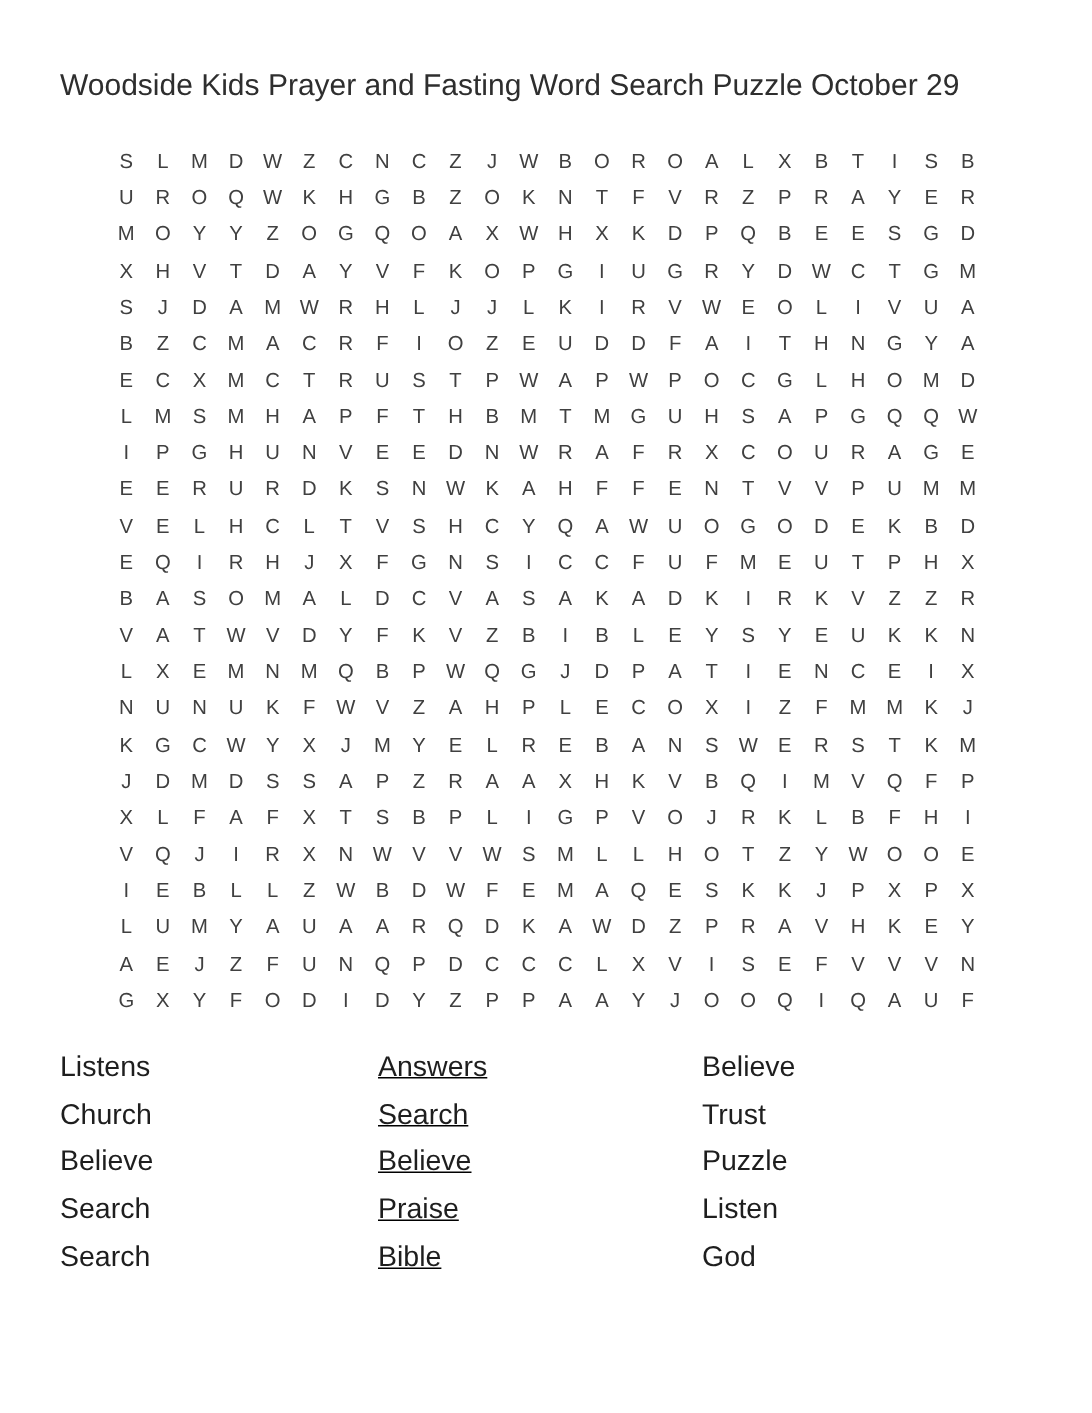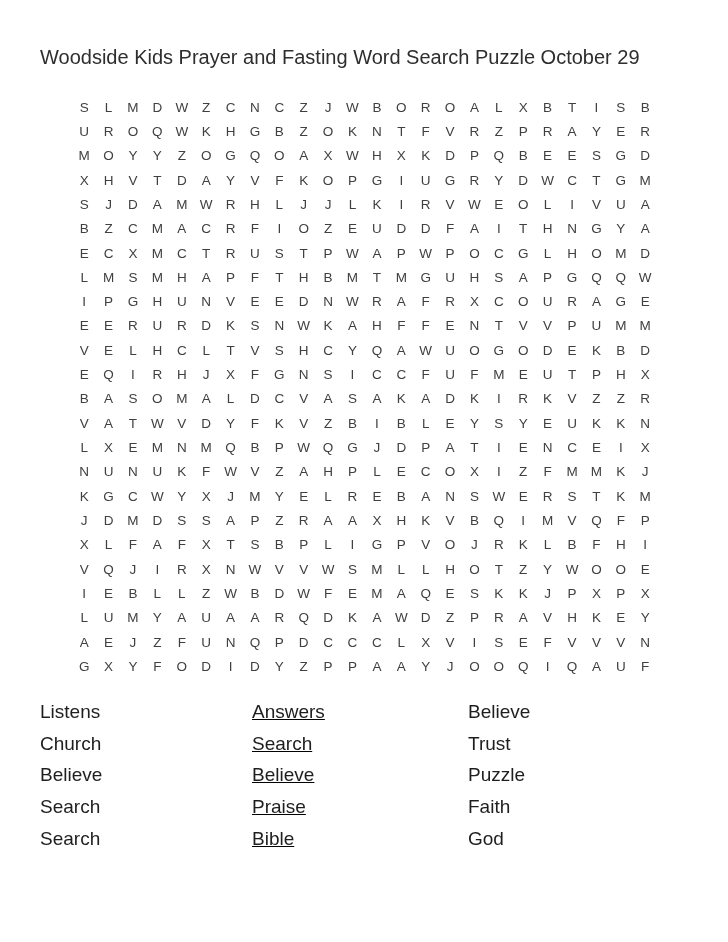--- a/index.html
+++ b/index.html
@@ -660,17 +660,17 @@
         <div class="word">Answers</div>
         <div class="word">Search</div>
         <div class="word">Believe</div>
         <div class="word">Praise</div>
         <div class="word">Bible</div>
       </div>
     <div class="word-col word-col-2">
         <div class="word">Believe</div>
         <div class="word">Trust</div>
         <div class="word">Puzzle</div>
-        <div class="word">Faith</div>
+        <div class="word">Listen</div>
         <div class="word">God</div>
       </div>
   </div>
 </div>
 
 </body></html>

